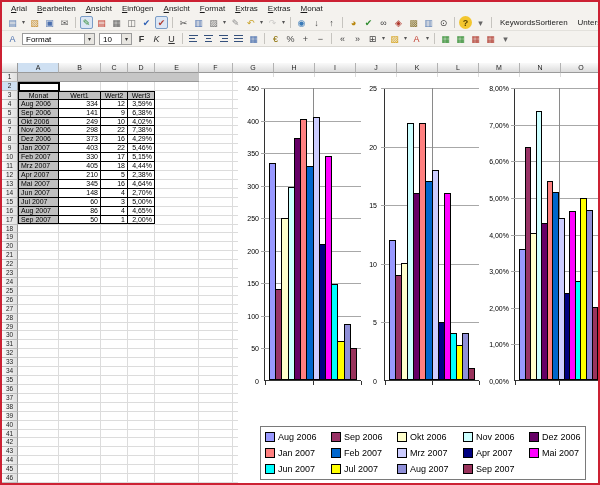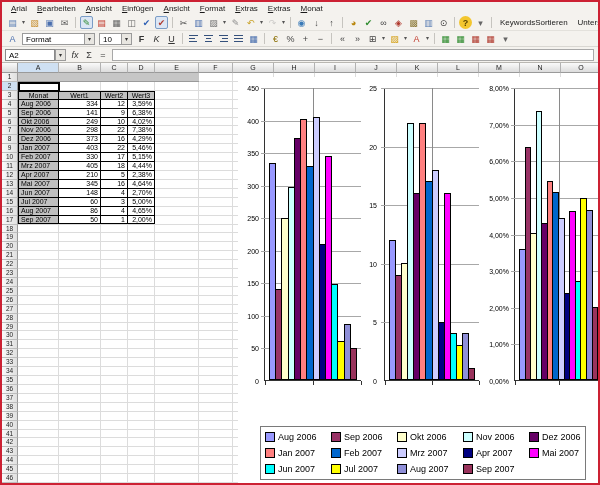--- a/index.html
+++ b/index.html
@@ -178,30 +178,20 @@
       <span class="tbicon" style="color: rgb(192, 57, 43);">A</span>
       <span class="dd">▾</span>
       <span class="tbsep"></span>
       <span class="tbicon" style="color: rgb(46, 139, 46);">▦</span>
       <span class="tbicon" style="color: rgb(46, 139, 46);">▦</span>
       <span class="tbicon" style="color: rgb(176, 58, 46);">▦</span>
       <span class="tbicon" style="color: rgb(176, 58, 46);">▦</span>
       <span class="tbicon" style="color: rgb(102, 102, 102);">▾</span>
     </div>
 
-  <div class="formulabar">
-    <div class="namebox">A2</div>
-    <div class="combo" style="margin-left:0">
-      <span class="btn">▾</span>
-    </div>
-    <span class="fmicon" style="font-style:italic">fx</span>
-    <span class="fmicon">Σ</span>
-    <span class="fmicon">=</span>
-    <div class="fminput"></div>
-  </div>
 
   <div class="sheet" id="sheet">
     <div class="corner"></div>
     <div id="colheads">
         <div class="colhead active" style="left: 16px; width: 41px;">A</div>
         <div class="colhead" style="left: 57px; width: 42px;">B</div>
         <div class="colhead" style="left: 99px; width: 27px;">C</div>
         <div class="colhead" style="left: 126px; width: 27px;">D</div>
         <div class="colhead" style="left: 153px; width: 44px;">E</div>
         <div class="colhead" style="left: 197px; width: 34px;">F</div>

